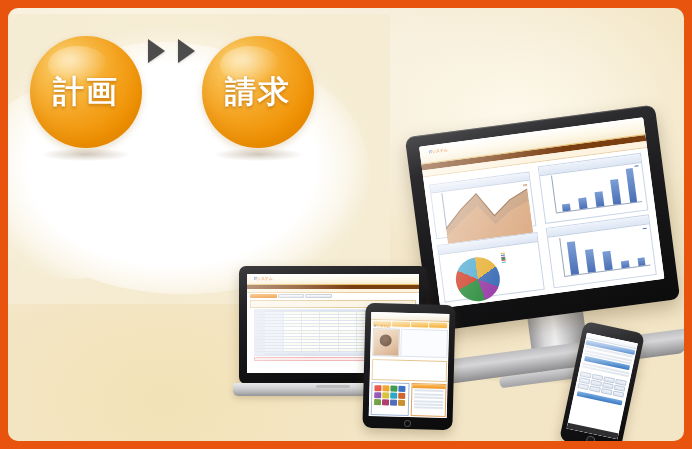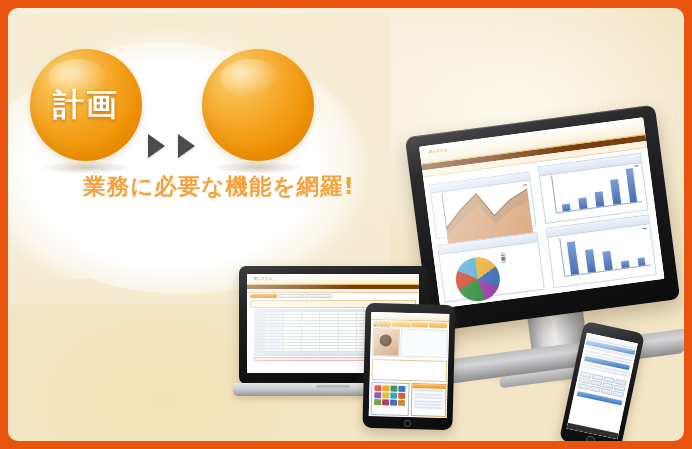--- a/index.html
+++ b/index.html
@@ -43,21 +43,21 @@
   .c2{left:0px;   top:70px; width:200px;height:195px;}
   .c3{left:170px; top:52px; width:230px;height:220px;}
   .c4{left:60px;  top:120px;width:310px;height:160px;border-radius:46% 46% 50% 50%;}
   .cloud-fade{
     position:absolute;left:0;top:0;width:420px;height:290px;
     background:radial-gradient(ellipse 200px 140px at 48% 52%,rgba(255,255,255,0) 55%,rgba(250,243,226,.0) 72%, rgba(248,240,219,.55) 88%, rgba(245,236,211,.95) 100%);
     pointer-events:none;
   }
 
   
-  .steps{position:absolute;left:22px;top:28px;width:400px;height:125px;display:flex;align-items:flex-end;}
+  .steps{position:absolute;left:22px;top:28px;width:400px;height:125px;display:flex;align-items:flex-start;}
   .bubble{
     position:relative;width:112px;height:112px;border-radius:50%;
     background:
       radial-gradient(circle at 30% 24%, #FCD377 0%, #F8BC4A 20%, #F4A21E 48%, #EF9103 72%, #E98500 100%);
     box-shadow:0 3px 7px rgba(160,110,20,.22), inset 0 -6px 14px rgba(200,110,0,.25);
     display:flex;align-items:center;justify-content:center;
     flex:0 0 auto;
   }
   .bubble::after{
     content:"";position:absolute;left:16%;top:9%;width:54%;height:34%;
@@ -284,25 +284,25 @@
         <span class="lbl">計画</span>
         <span class="bubble-shadow"></span>
       </div>
       <div class="arrow">
           <i></i>
         </div>
       <div class="arrow">
           <i></i>
         </div>
       <div class="bubble">
+        <span class="lbl">請求</span>
         <span class="bubble-shadow"></span>
       </div>
     </div>
 
-    <div class="tagline">業務に必要な機能を網羅!</div>
 
     <div class="devices">
 
       <div class="imac-base-shadow"></div>
       <div class="imac">
         <div class="imac-neck"></div>
         <div class="imac-base"></div>
         <div class="imac-body">
           <div class="imac-screen">
             <div class="mini">

